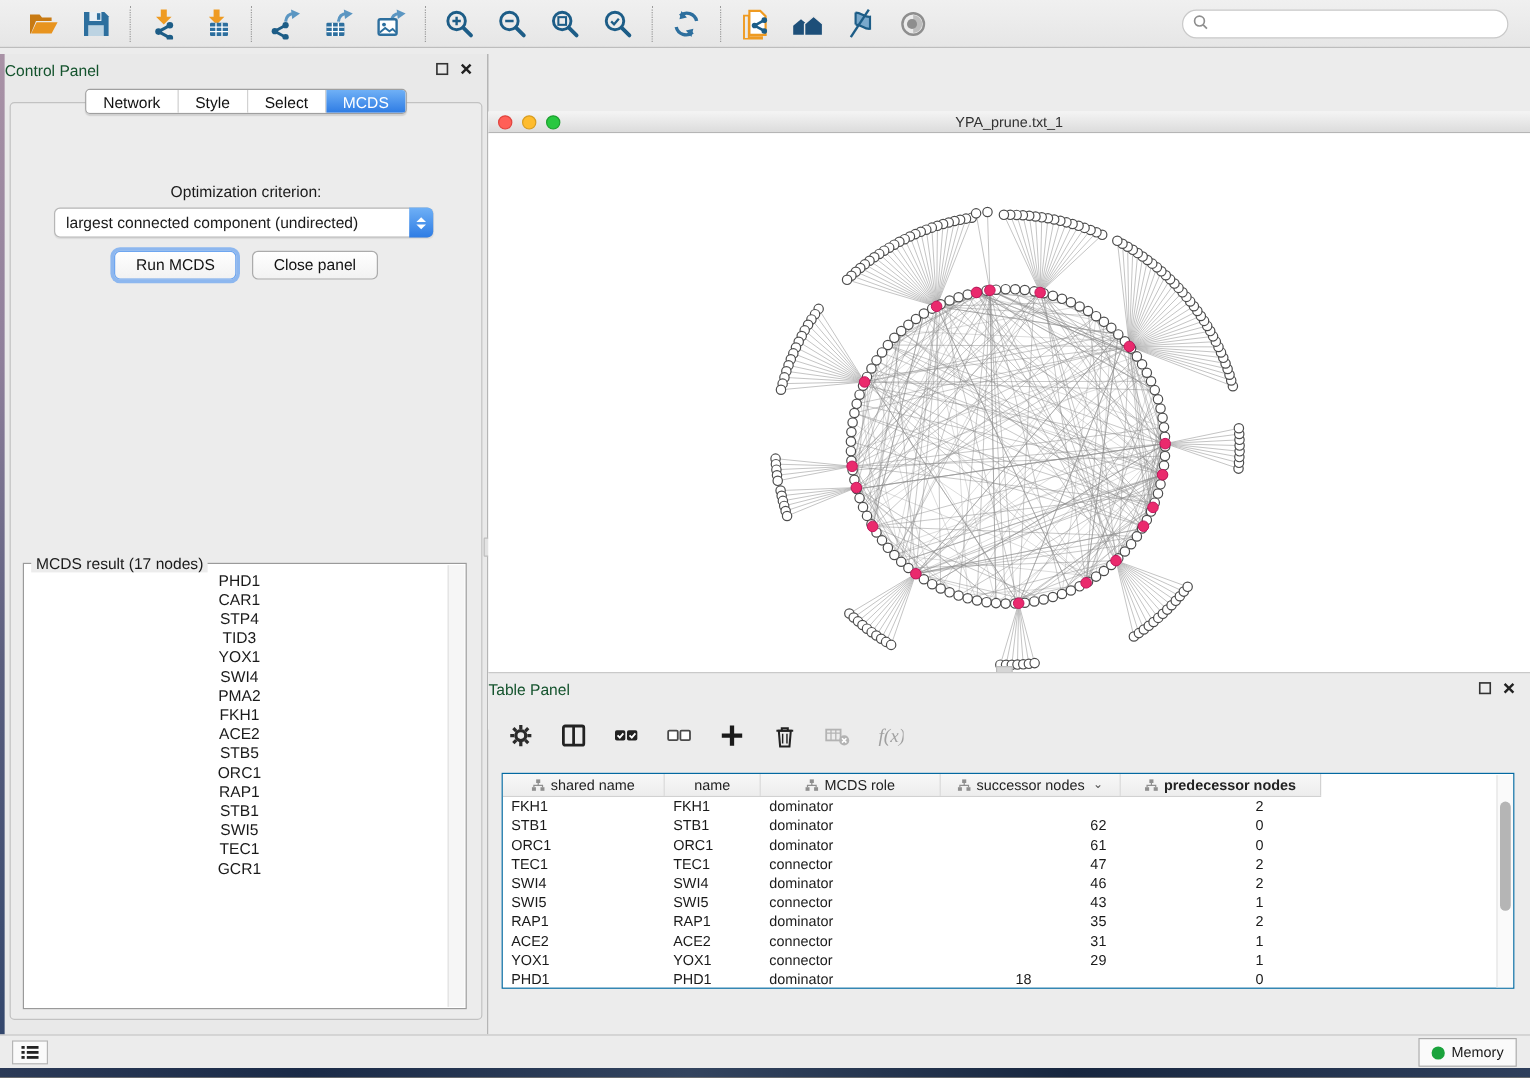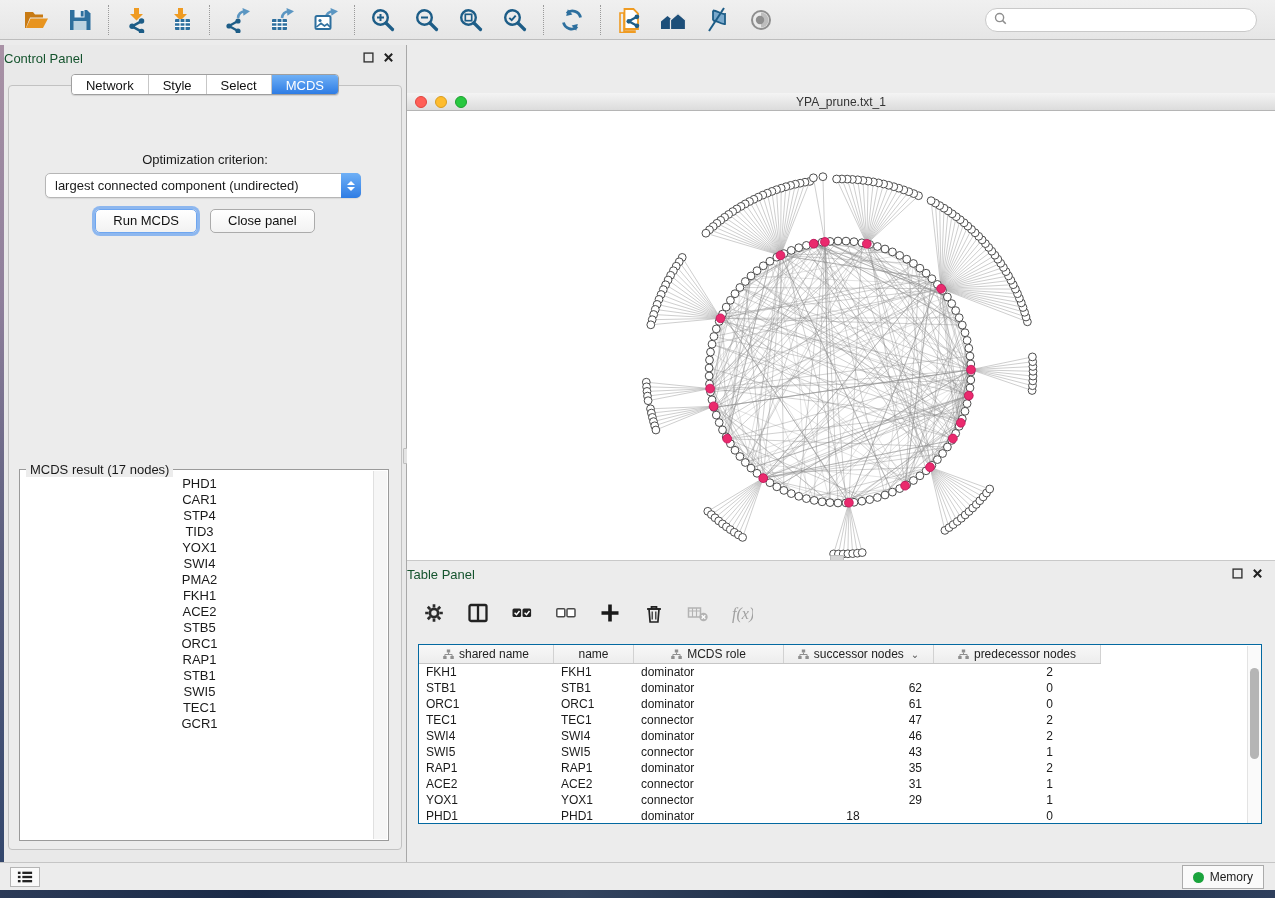--- a/index.html
+++ b/index.html
@@ -1169,21 +1169,21 @@
               <g fill="#8f8f8f">
                 <rect x="3.8" y="0.5" width="3.4" height="3"></rect>
                 <rect x="0.2" y="7" width="3.4" height="3"></rect>
                 <rect x="7.4" y="7" width="3.4" height="3"></rect>
               </g>
               <path d="M5.5 3.5v2M1.9 7V5.5h7.2V7" stroke="#8f8f8f" fill="none"></path>
             </svg>
             <span>successor nodes</span>
             <span class="sort">⌄</span>
           </div>
-          <div class="dt-h" style="width: 167px;">
+          <div class="dt-h" style="width: 167px; font-weight: bold;">
             <svg width="11" height="11" viewBox="0 0 11 11">
               <g fill="#8f8f8f">
                 <rect x="3.8" y="0.5" width="3.4" height="3"></rect>
                 <rect x="0.2" y="7" width="3.4" height="3"></rect>
                 <rect x="7.4" y="7" width="3.4" height="3"></rect>
               </g>
               <path d="M5.5 3.5v2M1.9 7V5.5h7.2V7" stroke="#8f8f8f" fill="none"></path>
             </svg>
             <span>predecessor nodes</span>
           </div>

